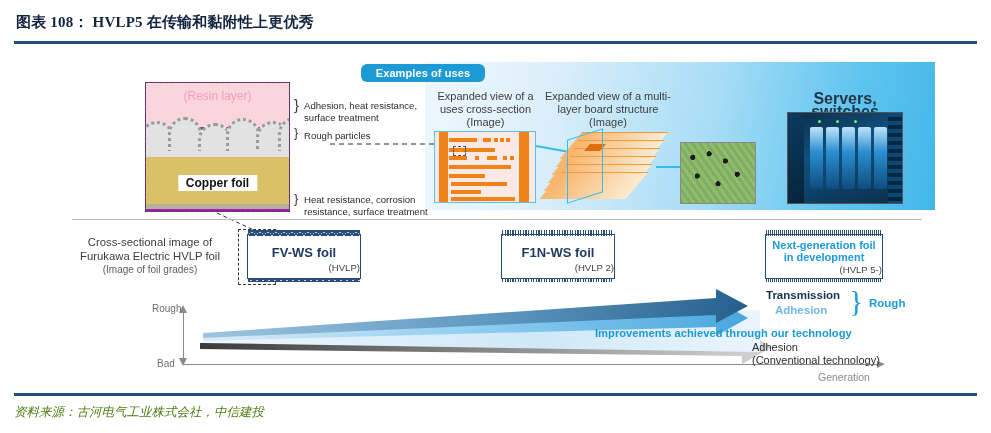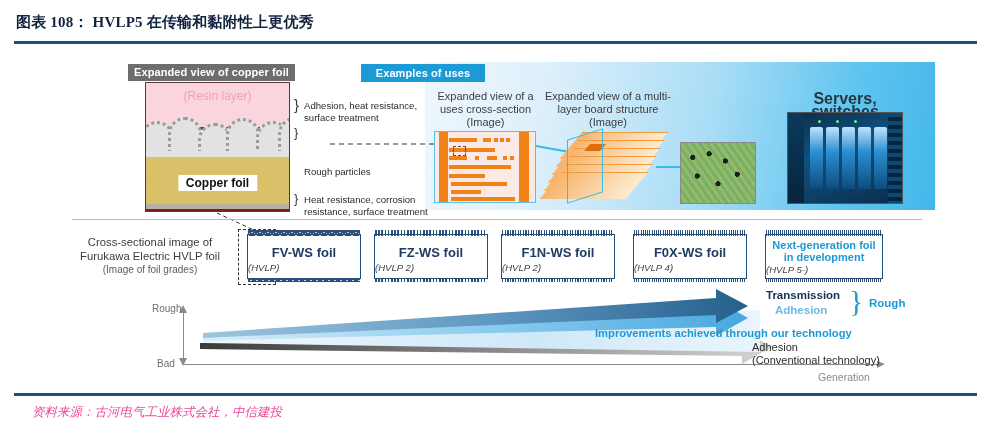--- a/index.html
+++ b/index.html
@@ -21,43 +21,43 @@
   }
   .rule-top{
     position:absolute;left:14px;top:41px;width:963px;height:3px;
     background:#1f4e79;
   }
   .rule-bottom{
     position:absolute;left:14px;top:393px;width:963px;height:3px;
     background:#1f4e79;
   }
   .source{
-    position:absolute;left:32px;top:404px;
+    position:absolute;left:14px;top:404px;
     font-family:"Liberation Serif", serif;
-    font-style:italic;font-size:12.5px;color:#ec4899;
+    font-style:italic;font-size:12.5px;color:#4d7c0f;
     white-space:nowrap;
   }
 
   
   .blue-panel{
     position:absolute;left:425px;top:62px;width:510px;height:148px;
     background:linear-gradient(100deg,#eef7fd 0%,#dff0fb 22%,#a9ddf6 55%,#5ec4ef 82%,#43b7ea 100%);
   }
 
   
   .copper-head{
     position:absolute;left:128px;top:64px;
     background:#6d6d6d;color:#ffffff;
     font-size:11px;font-weight:bold;
     padding:2px 6px 3px 6px;white-space:nowrap;
     letter-spacing:.1px;
   }
   .foil-box{
     position:absolute;left:145px;top:82px;width:145px;height:130px;
-    border:1px dashed #444;box-sizing:border-box;background:#7f1d1d;
+    border:1px dashed #444;box-sizing:border-box;background:#a21caf;
   }
   .resin{
     position:absolute;left:0;top:0;width:100%;height:44px;
     background:#fbd5de;
   }
   .resin-label{
     position:absolute;left:0;top:6px;width:100%;
     text-align:center;color:#f3a0b4;font-size:12px;
   }
   .particle-zone{
@@ -97,20 +97,21 @@
     white-space:nowrap;
   }
 
   
   .uses-banner{
     position:absolute;left:361px;top:64px;width:124px;height:18px;
     background:#1C9AD6;color:#ffffff;
     font-size:11px;font-weight:bold;
     display:flex;align-items:center;justify-content:center;
     letter-spacing:.1px;
+    border-radius:6px;
   }
 
   .cap{
     position:absolute;font-size:11px;color:#3d3d3d;
     text-align:center;line-height:13px;
   }
   .cap-b{font-weight:bold;color:#243746;}
 
   
   .board-cs{
@@ -175,22 +176,22 @@
 
   .grade{
     position:absolute;top:234px;height:45px;
     border:1.4px solid #1f4e79;box-sizing:border-box;background:#ffffff;
   }
   .grade .gname{
     position:absolute;left:0;top:10px;width:100%;text-align:center;
     font-size:13px;font-weight:bold;color:#1f3b63;white-space:nowrap;
   }
   .grade .gsub{
-    position:absolute;left:0;top:27px;width:100%;text-align:left;
-    font-size:9.6px;color:#444;font-style:italic;
+    position:absolute;left:0;top:27px;width:100%;text-align:right;
+    font-size:9.6px;color:#444;
   }
   .grade.next .gname{color:#1C9AD6;font-size:11px;top:4px;line-height:12px;}
   .grade.next .gsub{top:29px;}
   .bump-top{
     position:absolute;left:0;top:-5px;width:100%;height:6px;
   }
   .bump-bot{
     position:absolute;left:0;bottom:-4px;width:100%;height:4px;
   }
   .dashbox{
@@ -231,21 +232,20 @@
 </head>
 <body>
 
 <div class="page">
 
   <div class="fig-title">图表 108：  HVLP5 在传输和黏附性上更优秀</div>
   <div class="rule-top"></div>
 
   <div class="blue-panel"></div>
 
-  <div class="copper-head">Expanded view of copper foil</div>
 
   <div class="foil-box">
     <div class="resin"></div>
     <div class="resin-label">(Resin layer)</div>
 
     <div class="particle-zone">
       <div class="bump" style="left:-6px;"></div>
       <div class="bump" style="left:22px;height:40px;"></div>
       <div class="bump" style="left:52px;height:34px;"></div>
       <div class="bump" style="left:80px;height:39px;"></div>
@@ -258,21 +258,21 @@
       <div class="copper-label">Copper foil</div>
       <div class="copper-strip"></div>
     </div>
   </div>
 
   <div class="bracket" style="left:294px;top:96px;">}</div>
   <div class="note" style="left:304px;top:100px;">
     Adhesion, heat resistance,<br>surface treatment
   </div>
   <div class="bracket" style="left:294px;top:125px;font-size:13px;">}</div>
-  <div class="note" style="left:304px;top:130px;margin-top:36px;">Rough particles</div>
+  <div class="note" style="left:304px;top:130px;">Rough particles</div>
 
   <div class="bracket" style="left:294px;top:191px;font-size:13px;">}</div>
   <div class="note" style="left:304px;top:194px;">
     Heat resistance, corrosion<br>resistance, surface  treatment
   </div>
 
   <svg style="position:absolute;left:0;top:0;width:991px;height:433px;pointer-events:none;">
     <line x1="217" y1="213" x2="258" y2="232" stroke="#333" stroke-width="1" stroke-dasharray="4,3"></line>
     <line x1="330" y1="144" x2="434" y2="144" stroke="#333" stroke-width="1" stroke-dasharray="5,4"></line>
     <line x1="536" y1="146" x2="592" y2="156" stroke="#36bcea" stroke-width="2"></line>
@@ -352,40 +352,28 @@
 
   <div class="dashbox"></div>
 
   <div class="grade" style="left:247px;width:114px;">
     <div class="bump-top" style="background:repeating-radial-gradient(circle at 4px 6px,#2b4e7a 0 3.4px,transparent 3.6px);background-size:8px 8px;"></div>
     <div class="gname">FV-WS foil</div>
     <div class="gsub">(HVLP)</div>
     <div class="bump-bot" style="background:repeating-radial-gradient(circle at 3px 0px,#2b4e7a 0 2.4px,transparent 2.6px);background-size:6px 6px;"></div>
   </div>
 
-  <div class="grade" style="left:374px;width:114px;">
-    <div class="bump-top" style="background:repeating-linear-gradient(90deg,#2b4e7a 0 1.6px,transparent 1.6px 3.2px);"></div>
-    <div class="gname">FZ-WS foil</div>
-    <div class="gsub">(HVLP 2)</div>
-    <div class="bump-bot" style="background:repeating-linear-gradient(90deg,#2b4e7a 0 1.6px,transparent 1.6px 3.2px);"></div>
-  </div>
 
   <div class="grade" style="left:501px;width:114px;">
     <div class="bump-top" style="background:repeating-linear-gradient(90deg,#2b4e7a 0 1.3px,transparent 1.3px 2.6px);"></div>
     <div class="gname">F1N-WS foil</div>
     <div class="gsub">(HVLP 2)</div>
     <div class="bump-bot" style="background:repeating-linear-gradient(90deg,#2b4e7a 0 1.3px,transparent 1.3px 2.6px);"></div>
   </div>
 
-  <div class="grade" style="left:633px;width:114px;">
-    <div class="bump-top" style="background:repeating-linear-gradient(90deg,#2b4e7a 0 1.1px,transparent 1.1px 2.2px);"></div>
-    <div class="gname">F0X-WS foil</div>
-    <div class="gsub">(HVLP 4)</div>
-    <div class="bump-bot" style="background:repeating-linear-gradient(90deg,#2b4e7a 0 1.1px,transparent 1.1px 2.2px);"></div>
-  </div>
 
   <div class="grade next" style="left:765px;width:118px;">
     <div class="bump-top" style="background:repeating-linear-gradient(90deg,#2b4e7a 0 1px,transparent 1px 2px);"></div>
     <div class="gname">
       <span>Next-generation foil</span><br>
       <span>in development</span>
     </div>
     <div class="gsub">(HVLP 5-)</div>
     <div class="bump-bot" style="background:repeating-linear-gradient(90deg,#2b4e7a 0 1px,transparent 1px 2px);"></div>
   </div>

